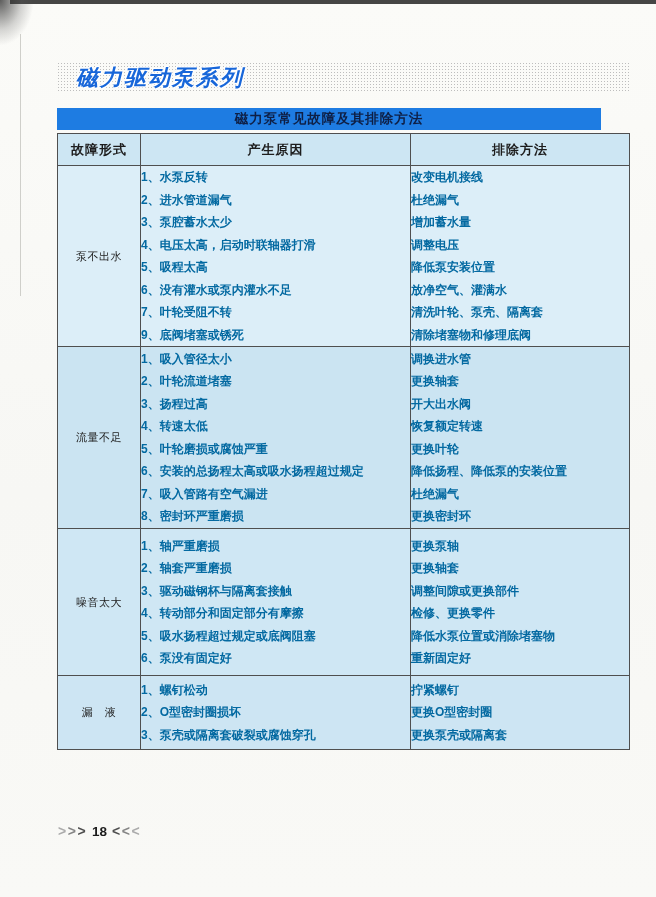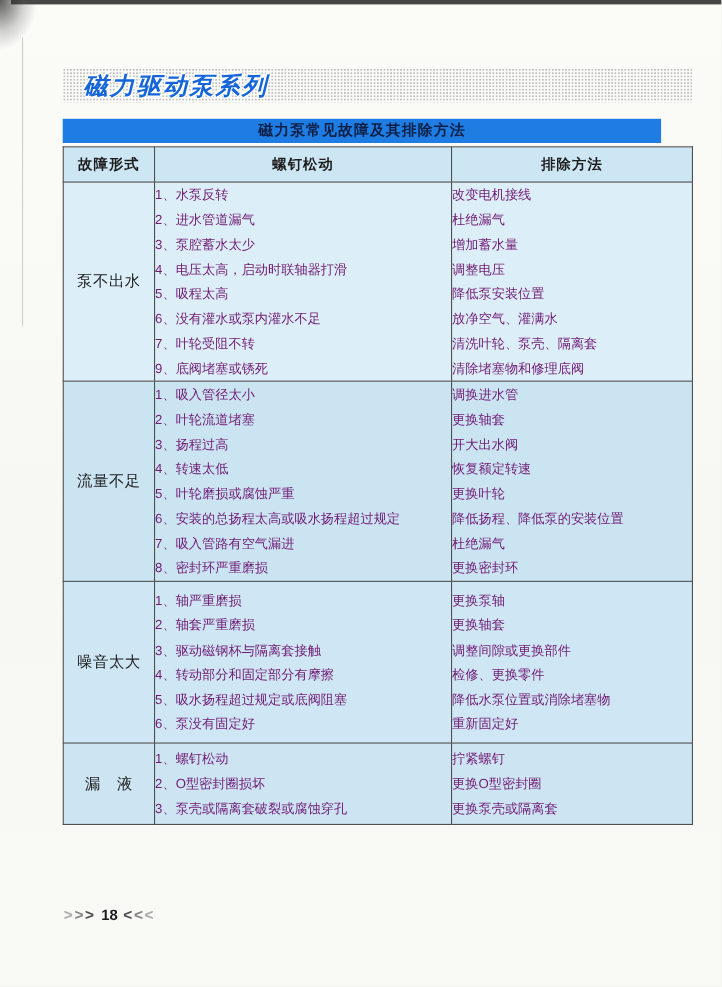--- a/index.html
+++ b/index.html
@@ -44,24 +44,24 @@
     border-collapse:collapse;table-layout:fixed;
   }
   .fault-table th,.fault-table td{border:1px solid #4f4f4f;padding:0;vertical-align:middle;}
   .fault-table thead tr{height:32px;background:#cde6f3;}
   .fault-table th{font-size:13px;font-weight:bold;color:#1d1d1d;text-align:center;letter-spacing:1px;}
   tr.r0{background:#dceef8;}
   tr.r1{background:#cbe4f2;}
   tr.r2{background:#d9edf7;}
   tr.r3{background:#cfe7f4;}
   tr.r4{background:#cde5f3;}
-  .fault-cell{text-align:center;font-size:14px;color:#222;letter-spacing:.5px;}
+  .fault-cell{text-align:center;font-size:11px;color:#222;letter-spacing:.5px;}
   .causes-cell{padding-left:26px;}
   .remedies-cell{padding-left:13px;}
-  .line{font-size:12px;line-height:22.5px;color:#701a75;white-space:nowrap;}
+  .line{font-size:12px;line-height:22.5px;color:#0369a1;white-space:nowrap;font-weight:bold;}
   
   .footer{position:absolute;left:58px;top:822px;height:18px;display:flex;align-items:center;}
   .chev{font-size:14px;font-weight:bold;letter-spacing:1.5px;}
   .chev span{display:inline;}
   .page-num{font-size:13.5px;font-weight:bold;color:#1c1c1c;margin:0 5px;}
 </style>
 </head>
 <body>
 
 <div class="page">
@@ -81,21 +81,21 @@
 
   <table class="fault-table">
     <colgroup>
       <col style="width:83px">
         <col style="width:270px">
         <col style="width:219px">
     </colgroup>
     <thead>
       <tr>
         <th>故障形式</th>
-        <th>螺钉松动</th>
+        <th>产生原因</th>
         <th>排除方法</th>
       </tr>
     </thead>
     <tbody>
         <tr class="r0" style="height: 181px;">
           <td class="fault-cell">泵不出水</td>
           <td class="causes-cell">
             <div class="line">1、水泵反转</div>
             <div class="line">2、进水管道漏气</div>
             <div class="line">3、泵腔蓄水太少</div>

